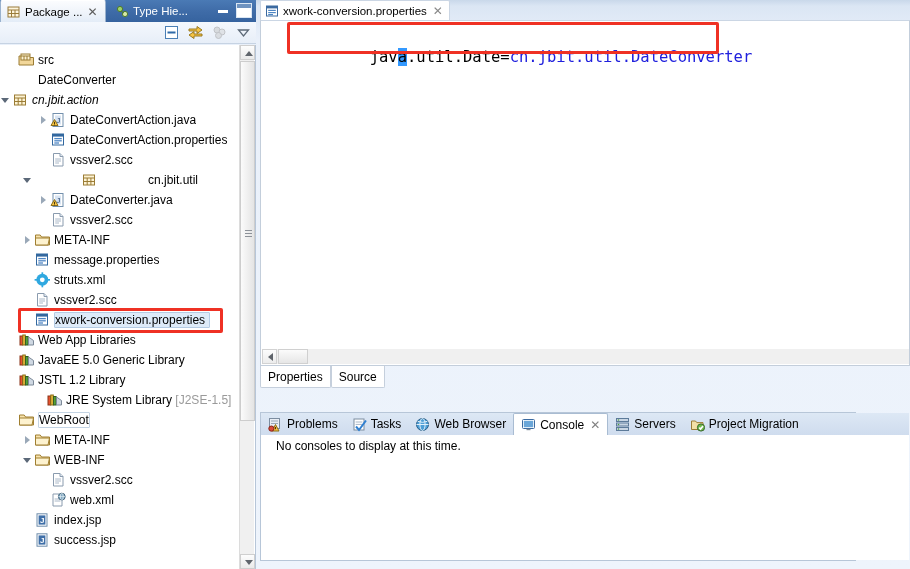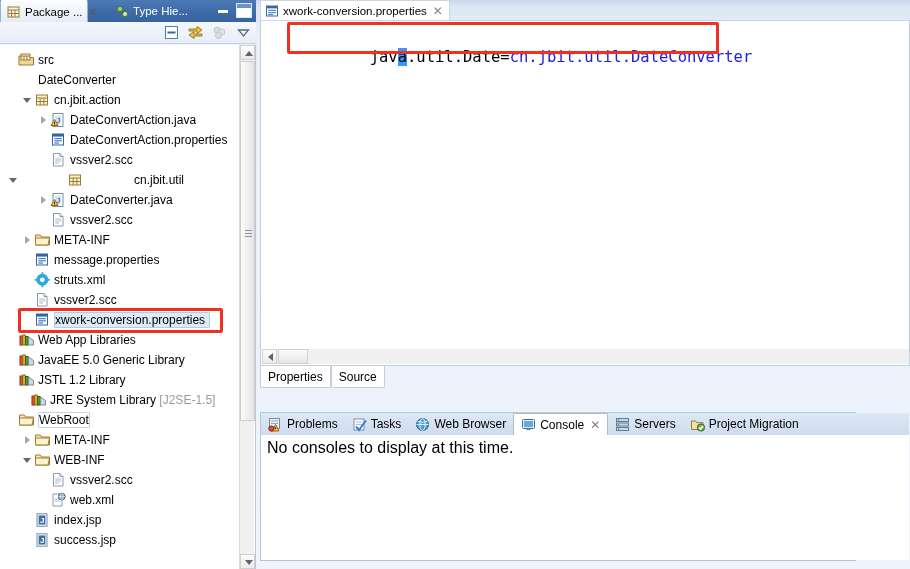--- a/index.html
+++ b/index.html
@@ -28,21 +28,21 @@
     background: linear-gradient(to bottom, #4a7ab5 0%, #3f6ca8 50%, #36639f 100%);
   }
   .vtab {
     position: absolute; top: 0; height: 22px;
     display: flex; align-items: center;
     padding: 0 6px;
     font-size: 11.5px;
     white-space: nowrap;
   }
   .vtab.active {
-    left: 0; width: 88px;
+    left: 0; width: 106px;
     background: linear-gradient(to bottom, #fbfcfe 0%, #eef3fa 60%, #e3ecf7 100%);
     color: #000;
     border-top: 1px solid #ffffff;
     border-left: 1px solid #9ab2ce;
     border-right: 1px solid #9ab2ce;
     border-radius: 2px 2px 0 0;
   }
   .vtab.inactive {
     left: 110px; width: 92px;
     color: #ffffff;
@@ -265,22 +265,22 @@
     border-left: 1px solid #a9bcd2;
     border-right: 1px solid #a9bcd2;
     border-top: 1px solid #a9bcd2;
     border-radius: 2px 2px 0 0;
   }
   .ctab .ic { margin-right: 4px; }
   .ctab .tclose { margin-left: 6px; color: #808080; font-size: 12px; font-family: "DejaVu Sans", sans-serif; }
   .cons-body {
     position: absolute; left: 0; top: 22px;
     width: 648px; height: 125px; background: #ffffff;
-    padding: 4px 6px;
-    font-size: 16px;
+    padding: 4px 15px;
+    font-size: 12px;
   }
 
   
   .ic-box { display:inline-block; position: relative; vertical-align: middle; }
   svg { display: block; }
 </style>
 </head>
 <body>
 
 <div id="app">
@@ -359,21 +359,21 @@
         <line x1="9" y1="4" x2="9" y2="8" stroke="#9b7c35"></line>
               </svg>
             </span>
             <span class="tlabel2">src</span>
           </div>
           <div class="trow" style="padding-left: 6px;">
             <span class="arrow "></span>
             <span class="ticon"></span>
             <span class="tlabel2">DateConverter</span>
           </div>
-          <div class="trow" style="padding-left: 22px;">
+          <div class="trow" style=" font-style: italic;">
             <span class="arrow open"></span>
             <span class="ticon">
               <svg xmlns="http://www.w3.org/2000/svg" width="17" height="16" viewBox="0 0 17 16">
         <rect x="2.5" y="3" width="11" height="10" fill="#fdf3d4" stroke="#9b7c35"></rect>
         <line x1="2.5" y1="6" x2="13.5" y2="6" stroke="#9b7c35"></line>
         <line x1="6.2" y1="6" x2="6.2" y2="13" stroke="#9b7c35"></line>
         <line x1="9.9" y1="6" x2="9.9" y2="13" stroke="#9b7c35"></line>
         <line x1="2.5" y1="9.5" x2="13.5" y2="9.5" stroke="#9b7c35"></line>
               </svg>
             </span>
@@ -412,21 +412,21 @@
               <svg xmlns="http://www.w3.org/2000/svg" width="17" height="16" viewBox="0 0 17 16">
         <path d="M3.5 1.5 L10 1.5 L13 4.5 L13 14 L3.5 14 Z" fill="#ffffff" stroke="#8a9bae"></path>
         <path d="M10 1.5 L10 4.5 L13 4.5" fill="#e3eaf3" stroke="#8a9bae"></path>
         <line x1="5.2" y1="7" x2="11" y2="7" stroke="#aab8c8"></line>
         <line x1="5.2" y1="9" x2="11" y2="9" stroke="#aab8c8"></line>
         <line x1="5.2" y1="11" x2="9" y2="11" stroke="#aab8c8"></line>
               </svg>
             </span>
             <span class="tlabel2">vssver2.scc</span>
           </div>
-          <div class="trow" style="padding-left: 8px; gap: 47px;">
+          <div class="trow" style="padding-left: 22px; gap: 47px;">
             <span class="arrow open"></span>
             <span class="ticon">
               <svg xmlns="http://www.w3.org/2000/svg" width="17" height="16" viewBox="0 0 17 16">
         <rect x="2.5" y="3" width="11" height="10" fill="#fdf3d4" stroke="#9b7c35"></rect>
         <line x1="2.5" y1="6" x2="13.5" y2="6" stroke="#9b7c35"></line>
         <line x1="6.2" y1="6" x2="6.2" y2="13" stroke="#9b7c35"></line>
         <line x1="9.9" y1="6" x2="9.9" y2="13" stroke="#9b7c35"></line>
         <line x1="2.5" y1="9.5" x2="13.5" y2="9.5" stroke="#9b7c35"></line>
               </svg>
             </span>
@@ -553,21 +553,21 @@
             <span class="ticon">
               <svg xmlns="http://www.w3.org/2000/svg" width="17" height="16" viewBox="0 0 17 16">
         <rect x="2" y="4" width="2.5" height="9" fill="#e8522f" stroke="#8a3418"></rect>
         <rect x="4.8" y="3" width="2.5" height="10" fill="#f0c040" stroke="#8a6d18"></rect>
         <rect x="7.6" y="4.5" width="2.5" height="8.5" fill="#58a83c" stroke="#2f5a1f"></rect>
         <path d="M10.5 5 L15.5 8.5 L15.5 13 L10.5 13 Z" fill="#cfd8e2" stroke="#7d8a99"></path>
               </svg>
             </span>
             <span class="tlabel2">JSTL 1.2 Library</span>
           </div>
-          <div class="trow" style="padding-left: 18px;">
+          <div class="trow" style="padding-left: 6px; margin-left: 28px;">
             <span class="arrow "></span>
             <span class="ticon">
               <svg xmlns="http://www.w3.org/2000/svg" width="17" height="16" viewBox="0 0 17 16">
         <rect x="2" y="4" width="2.5" height="9" fill="#e8522f" stroke="#8a3418"></rect>
         <rect x="4.8" y="3" width="2.5" height="10" fill="#f0c040" stroke="#8a6d18"></rect>
         <rect x="7.6" y="4.5" width="2.5" height="8.5" fill="#58a83c" stroke="#2f5a1f"></rect>
         <path d="M10.5 5 L15.5 8.5 L15.5 13 L10.5 13 Z" fill="#cfd8e2" stroke="#7d8a99"></path>
               </svg>
             </span>
             <span class="tlabel2">JRE System Library<span class="dim"> [J2SE-1.5]</span></span>

